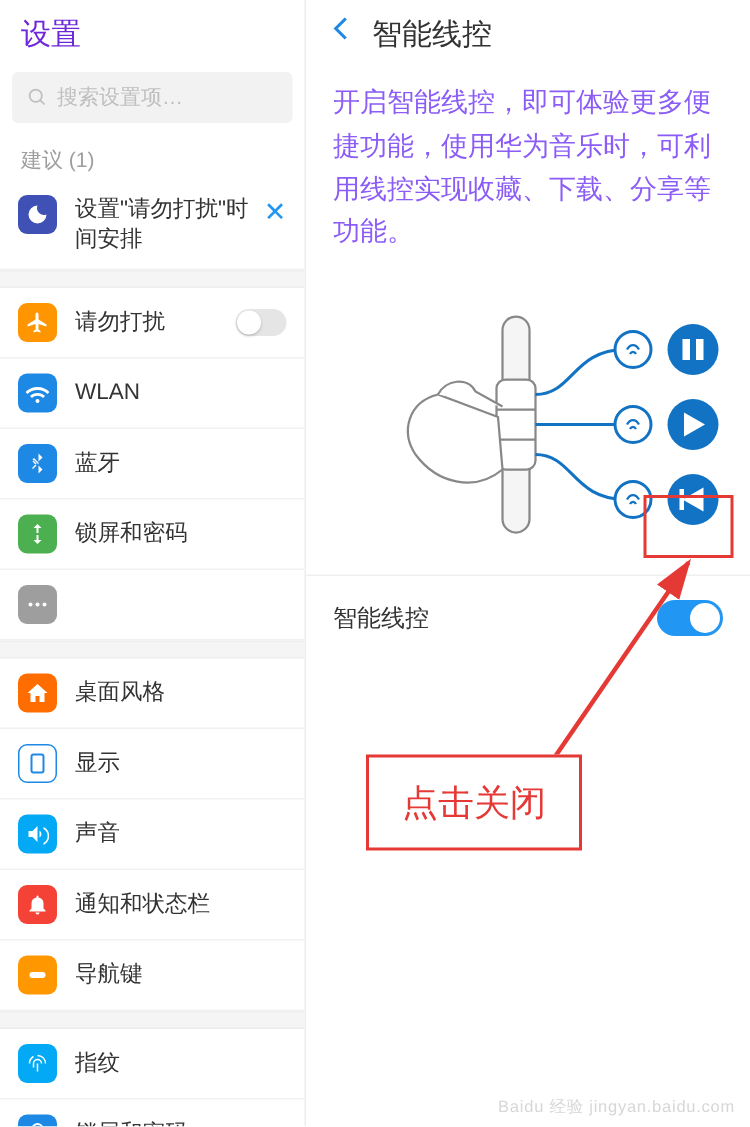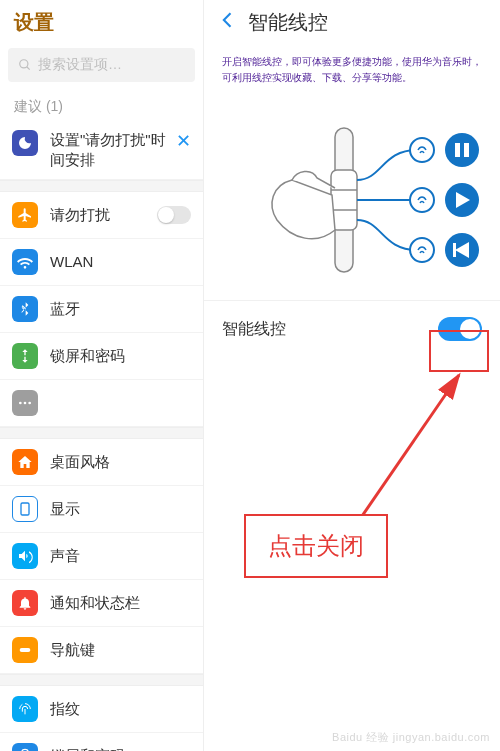--- a/index.html
+++ b/index.html
@@ -1,37 +1,37 @@
 <!DOCTYPE html>
 <html><head>
 <meta charset="utf-8">
 <style>
   * { margin: 0; padding: 0; box-sizing: border-box; font-family: -apple-system, "Helvetica Neue", Arial, sans-serif; }
   body { width: 500px; height: 751px; background: #fff; position: relative; overflow: hidden; }
   .split { display: flex; width: 100%; height: 100%; }
   .left { width: 204px; border-right: 1px solid #eee; background:#fff; display:flex; flex-direction:column; }
   .right { flex: 1; background:#fff; position: relative; }
 
-  .l-header { height: 44px; display:flex; align-items:center; padding:0 14px; font-size:20px; color:#a16207;font-weight:bold; }
+  .l-header { height: 44px; display:flex; align-items:center; padding:0 14px; font-size:20px; color:#6d28d9; }
   .l-search { margin:4px 8px 8px; height:34px; background:#f2f2f2; border-radius:4px; display:flex; align-items:center; padding:0 10px; color:#bfbfbf; font-size:14px; }
   .l-search svg { margin-right:6px; flex-shrink:0; }
   .section-label { font-size:14px; color:#9e9e9e; padding:8px 14px 4px; }
   .l-list { flex:1; overflow:hidden; }
   .item { display:flex; align-items:center; padding:10px 12px; font-size:15px; color:#333; border-bottom:1px solid #f2f2f2; position:relative; }
   .item.suggest { align-items:flex-start; padding:10px 8px 10px 12px; }
   .item .ic { width:26px; height:26px; border-radius:6px; margin-right:12px; flex-shrink:0; display:flex; align-items:center; justify-content:center; }
   .item .txt { flex:1; line-height:1.3; }
   .item .close { color:#2196f3; font-size:18px; padding:0 4px; }
   .mini-toggle { width:34px; height:18px; border-radius:9px; background:#e5e5e5; position:relative; }
   .mini-toggle::after { content:""; position:absolute; left:1px; top:1px; width:16px; height:16px; background:#fff; border-radius:50%; box-shadow:0 1px 2px rgba(0,0,0,.2); }
   .gap { height:12px; background:#f5f5f5; border-bottom:1px solid #eee; border-top:1px solid #eee; }
 
   .r-header { height:44px; display:flex; align-items:center; padding:0 14px; font-size:20px; color:#333; }
   .r-header .back { color:#1e88e5; margin-right:10px; }
-  .r-desc { padding:10px 18px 14px; font-size:10px; line-height:1.6; color:#4c1d95; }
+  .r-desc { padding:10px 18px 14px; font-size:18px; line-height:1.6; color:#8b5cf6; }
   .r-illus { height:200px; display:flex; align-items:center; justify-content:center; }
   .r-row { display:flex; align-items:center; justify-content:space-between; padding:16px 18px; font-size:16px; color:#333; border-top:1px solid #f0f0f0; }
   .big-toggle { width:44px; height:24px; border-radius:12px; background:#2196f3; position:relative; }
   .big-toggle::after { content:""; position:absolute; right:2px; top:2px; width:20px; height:20px; background:#fff; border-radius:50%; }
   .redbox-toggle { position:absolute; border:2px solid #e53935; }
   .redbox-label { position:absolute; border:2px solid #e53935; color:#e53935; font-size:24px; padding:14px 22px; background:#fff; }
   .arrow { position:absolute; pointer-events:none; }
   .watermark { position:absolute; right:10px; bottom:6px; font-size:11px; color:#d7d7d7; letter-spacing:.5px; }
 </style>
 </head>
@@ -225,17 +225,17 @@
 
     <div class="redbox-toggle" style="left:225px;top:330px;width:60px;height:42px;"></div>
     <svg class="arrow" style="left:130px;top:365px;" width="140" height="180">
       <defs>
           <marker id="ah" markerWidth="10" markerHeight="10" refX="8" refY="3" orient="auto">
             <path d="M0 0 L9 3 L0 6 Z" fill="#e53935"></path>
           </marker>
         </defs>
       <line x1="15" y1="170" x2="125" y2="10" stroke="#e53935" stroke-width="3" marker-end="url(#ah)"></line>
     </svg>
-    <div class="redbox-label" style="left:40px;top:514px;">点击关闭</div>
+    <div class="redbox-label" style="left:40px;top:503px;">点击关闭</div>
 
     <div class="watermark">Baidu 经验  jingyan.baidu.com</div>
   </div>
 </div>
 
 </body></html>

